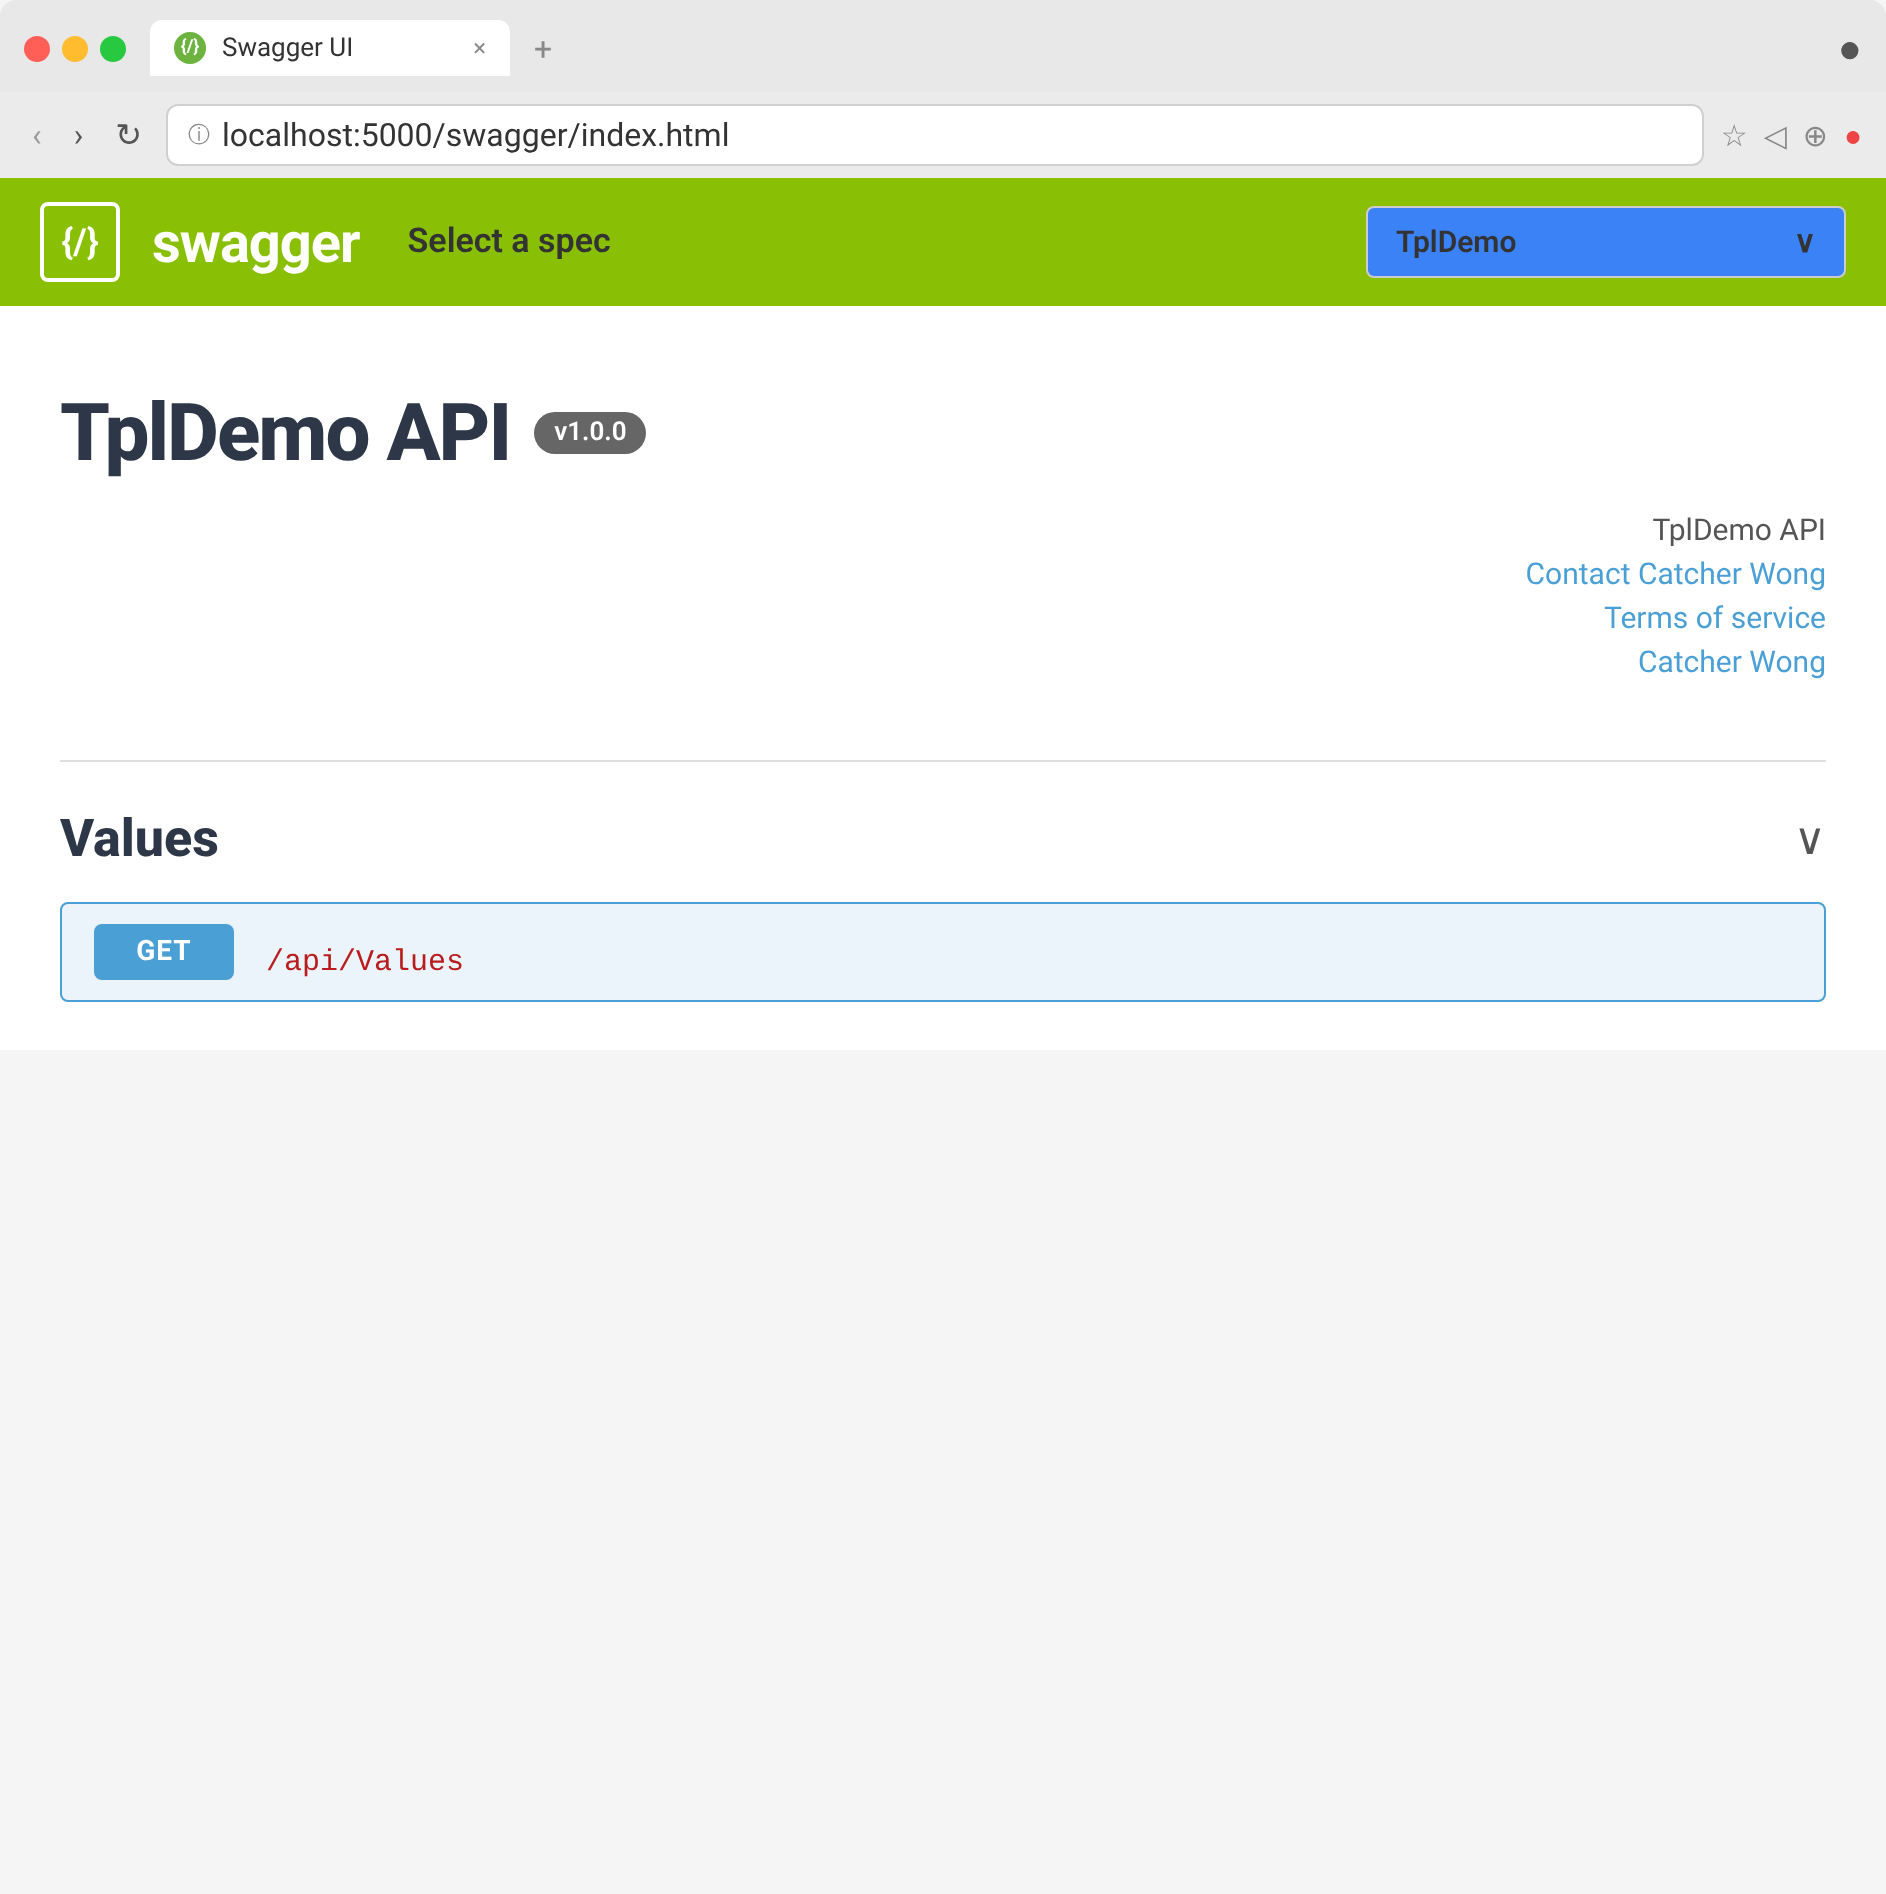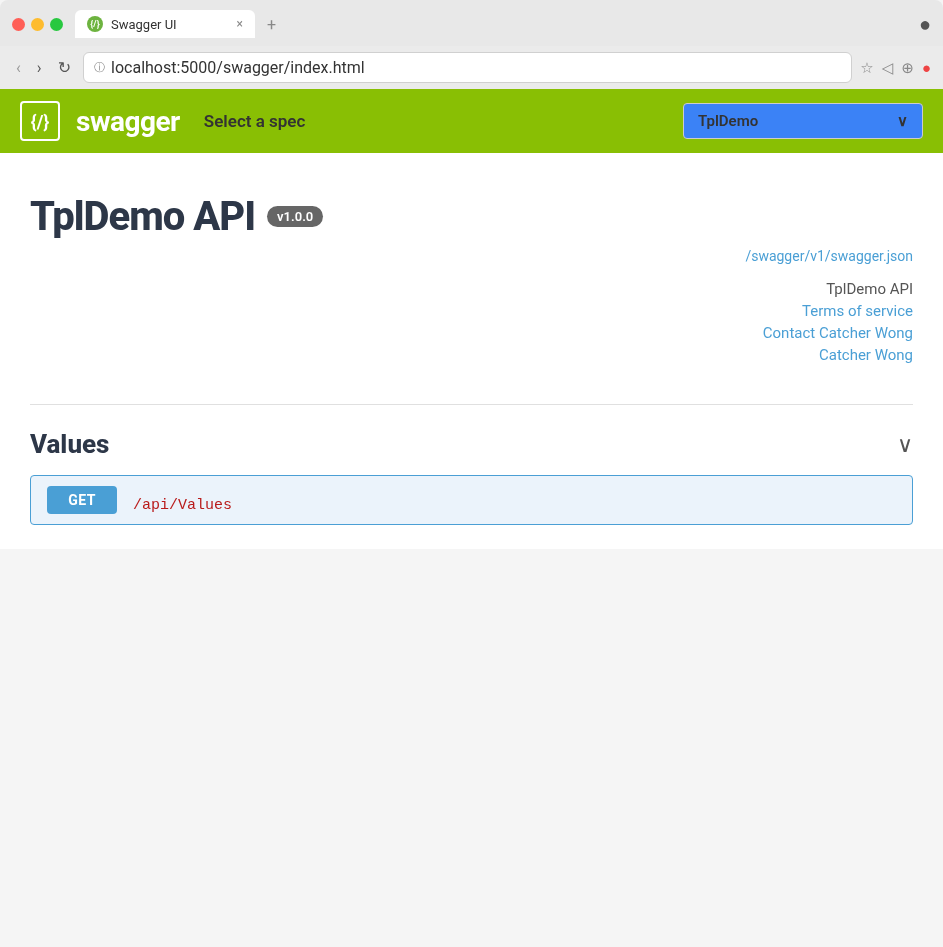--- a/index.html
+++ b/index.html
@@ -372,24 +372,23 @@
         <span>TplDemo</span>
         <span>∨</span>
       </div>
     </div>
 
     <div class="api-info">
       <div class="api-title-row">
         <span class="api-title">TplDemo API</span>
         <span class="version-badge">v1.0.0</span>
       </div>
-      <a class="api-url-link">/swagger/v1/swagger.json</a>
       <p class="api-description">TplDemo API</p>
+      <a class="api-link">Contact Catcher Wong</a>
       <a class="api-link">Terms of service</a>
-      <a class="api-link">Contact Catcher Wong</a>
       <a class="api-link">Catcher Wong</a>
     </div>
 
     <div class="section-divider"></div>
 
     <div class="values-section">
       <div class="values-header">
         <span class="values-title">Values</span>
         <span class="collapse-icon">∨</span>
       </div>

